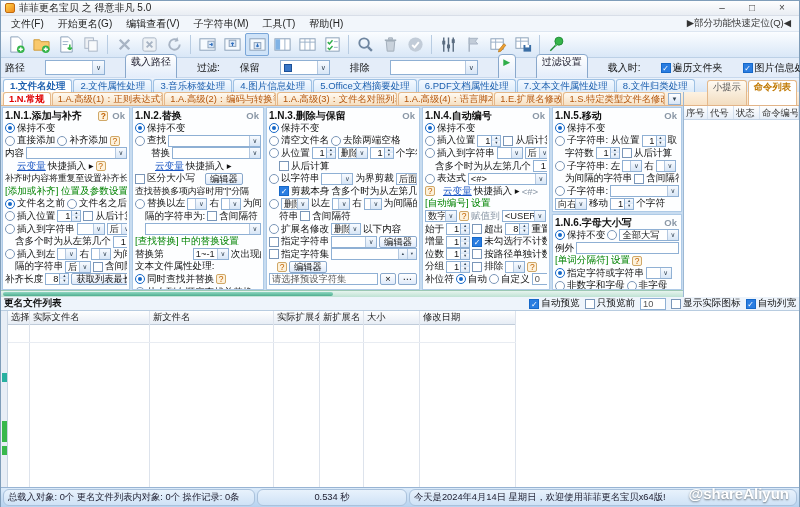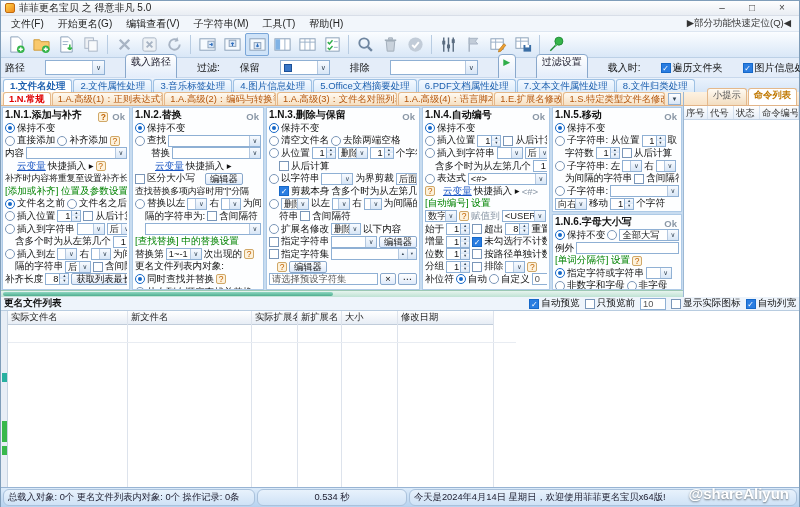--- a/index.html
+++ b/index.html
@@ -38,21 +38,21 @@
 .mid{display:flex;height:205px;flex:none;min-height:0}
 .midL{flex:1;display:flex;flex-direction:column;min-width:0}
 .tabsB{height:14px;display:flex;align-items:flex-end;background:linear-gradient(#fdf2e2,#f8e2c6);padding:0 2px;gap:1px;border-bottom:1px solid #e2b488;flex:none}
 .tb2{height:13px;line-height:12px;padding:0 5px;font-size:9.3px;color:#b4550a;background:linear-gradient(#fffaf2,#f6e0c2);border:1px solid #e4b88a;border-bottom:none;border-radius:3px 3px 0 0;white-space:nowrap;overflow:hidden;min-width:0;flex-shrink:1}
 .tb2.sel{background:#fff;color:#e00000;font-weight:bold;flex-shrink:0}
 .tabmore{width:13px;height:12px;border:1px solid #8fb0d4;background:linear-gradient(#fff,#d8e6f6);font-size:6px;line-height:11px;text-align:center;color:#345;margin-left:2px;flex:none}
 .panels{flex:1;display:flex;gap:2px;background:#c8dcf0;padding:1px 1px 0 1px;min-height:0}
 .panel{background:#fdfeff;border:1px solid #aecae6;padding:1px 2px;overflow:hidden;flex:none}
 .pcol{display:flex;flex-direction:column;gap:2px;flex:none}
 .pcol .panel{width:100%!important;flex:none}
-.phead{display:flex;align-items:flex-end;height:13px;font-weight:bold;font-size:10px;color:#111;gap:2px}
+.phead{display:flex;align-items:center;height:13px;font-weight:bold;font-size:10px;color:#111;gap:2px}
 .okb{color:#8a97a6;font-weight:bold;font-size:9.5px;padding:0 2px}
 .row{display:flex;align-items:center;height:12.6px;gap:2px;white-space:nowrap;overflow:hidden;font-size:9.6px}
 .w{display:inline-flex;align-items:center;gap:2px;flex-shrink:0}
 .rad{width:10px;height:10px;border-radius:50%;border:1px solid #7a96b8;background:#fff;flex:none;position:relative}
 .rad.on{border-color:#1668c8}
 .rad .dot{position:absolute;inset:2px;border-radius:50%;background:#1668c8}
 .chk{width:10px;height:10px;border:1px solid #7a96b8;background:#fff;font-size:8px;line-height:9px;text-align:center;color:#fff;flex:none}
 .chk.on{background:#2a7de1;border-color:#1668c8}
 .lbl{color:#111;flex-shrink:0}
 .grn{color:#008200}
@@ -71,21 +71,21 @@
 .spin .sa span{flex:1;font-size:4.5px;line-height:4.5px;text-align:center;color:#345;background:linear-gradient(#f8fbff,#d8e6f6)}
 .inp{height:12px;border:1px solid #8fb0d4;background:#fff;padding:0 2px;font-size:9.3px;line-height:10px;flex:none;overflow:hidden;color:#555}
 .inp.fx{flex:1;min-width:10px}
 .lsb{flex:1;height:12px;border:1px solid #8fb0d4;background:#fff;display:inline-flex;justify-content:flex-end}
 .lsb span{width:9px;font-size:4.5px;text-align:center;color:#345;background:linear-gradient(#f8fbff,#d8e6f6);border-left:1px solid #b4c8e0;line-height:10px}
 .spcr{flex:none}
 .hscroll{height:7px;background:linear-gradient(#e6f4ee,#bfe2d4);border-top:1px solid #9cc8b4;position:relative;flex:none}
 .hscroll .thumb{position:absolute;left:2px;top:1px;height:4px;width:330px;background:linear-gradient(#8fd8c2,#4fae90);border-radius:2px}
 .midR{width:116px;border-left:1px solid #9cb8d4;display:flex;flex-direction:column;background:#fff;flex:none}
 .rtabs{height:14px;display:flex;justify-content:flex-end;align-items:flex-end;background:linear-gradient(#fdf2e2,#f8e2c6);gap:1px;padding:0 2px;border-bottom:1px solid #e2b488}
-.rtab{height:17px;line-height:12px;padding:0 5px;font-size:9.3px;color:#555;background:linear-gradient(#fffaf2,#f2ddc0);border:1px solid #e4b88a;border-bottom:none;border-radius:3px 3px 0 0}
+.rtab{height:25px;line-height:12px;padding:0 5px;font-size:9.3px;color:#555;background:linear-gradient(#fffaf2,#f2ddc0);border:1px solid #e4b88a;border-bottom:none;border-radius:3px 3px 0 0}
 .rtab.sel{background:#fff;color:#c07800;font-weight:bold}
 .cmdhead{display:flex;height:14px;background:linear-gradient(#fff,#e6eef8);border-bottom:1px solid #c4d4e6;font-size:9.3px;color:#333}
 .cmdhead span{padding:1px 2px;border-right:1px solid #d4e0ee;overflow:hidden;white-space:nowrap}
 .cmdbody{flex:1;background:#fff}
 
 .flrow{height:13px;display:flex;align-items:center;background:#eef4fb;padding:0 3px;gap:5px;font-size:9.6px;flex:none}
 .fltitle{font-weight:bold;color:#111}
 .ftwrap{position:relative;height:177px;background:#fff;border-top:1px solid #b8cce0;flex:none}
 .lstrip{position:absolute;left:0;top:0;bottom:0;width:7px;background:#e8eef6;border-right:1px solid #c8d4e2}
 .mark{position:absolute;left:1px;width:5px}
@@ -543,29 +543,29 @@
               <span class="cmb fx">
                 <span class="cv"></span>
                 <span class="ca">∨</span>
               </span>
             </div>
             <div class="row">
               <span class="lbl grn">[查找替换] 中的替换设置</span>
             </div>
             <div class="row">
               <span class="lbl">替换第</span>
-              <span class="cmb" style="width: 36px;">
+              <span class="cmb" style="width: 36px; margin-left: 27px;">
                 <span class="cv">1~-1</span>
                 <span class="ca">∨</span>
               </span>
               <span class="lbl">次出现的</span>
               <span class="hq">?</span>
             </div>
             <div class="row">
-              <span class="lbl">更名文件列表内对象:</span>
+              <span class="lbl">文本文件属性处理:</span>
             </div>
             <div class="row">
               <span class="w">
                 <span class="rad on">
                   <span class="dot"></span>
                 </span>
                 <span class="lbl">同时查找并替换</span>
               </span>
               <span class="hq">?</span>
             </div>
@@ -1078,20 +1078,23 @@
       </span>
   </div>
 
   <div class="ftwrap">
     <div class="lstrip">
       <div class="mark" style="top:62px;height:9px;background:#28b0a0"></div>
       <div class="mark" style="top:110px;height:21px;background:#38b84c"></div>
       <div class="mark" style="top:135px;height:9px;background:#38b84c"></div>
     </div>
     <div class="ftable">
+      <div class="fcol" style="width:22px">
+          <span class="fch">选择</span>
+        </div>
       <div class="fcol" style="width:120px">
           <span class="fch">实际文件名</span>
         </div>
       <div class="fcol" style="width:124px">
           <span class="fch">新文件名</span>
         </div>
       <div class="fcol" style="width:46px">
           <span class="fch">实际扩展名</span>
         </div>
       <div class="fcol" style="width:44px">

